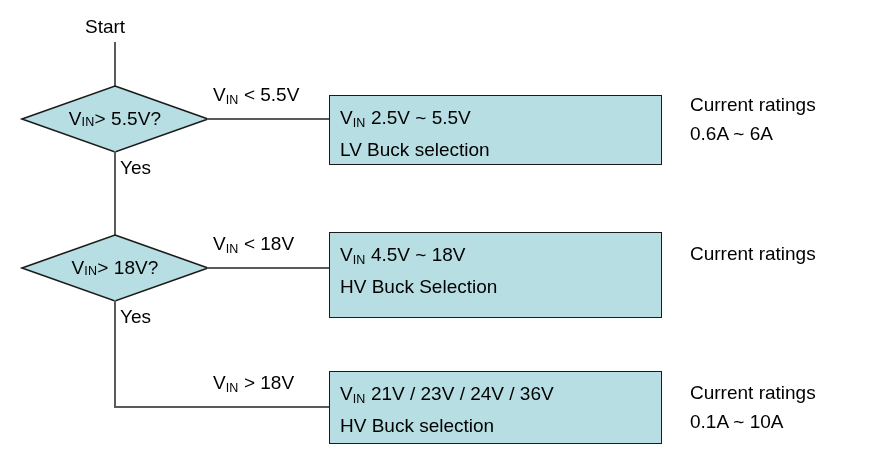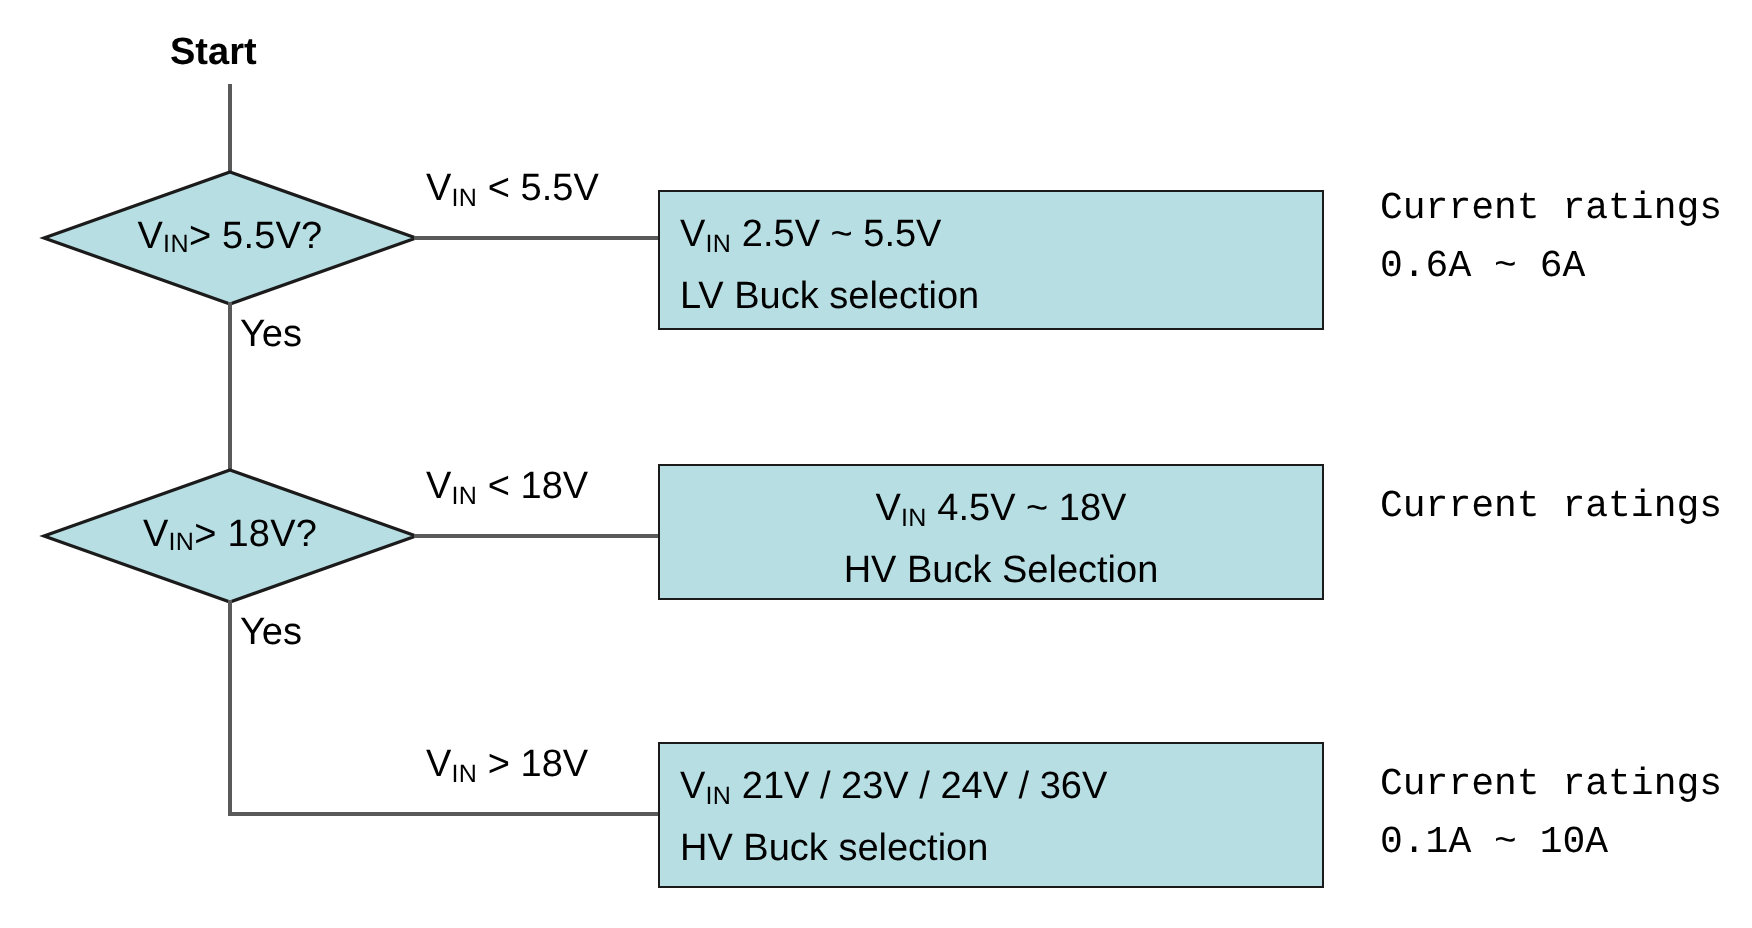--- a/index.html
+++ b/index.html
@@ -75,37 +75,37 @@
     color: #000000;
     white-space: nowrap;
   }
   .rating-block {
     position: absolute;
     font-size: 19px;
     color: #000000;
     line-height: 29px;
     white-space: nowrap;
   }
-  .rating-line { white-space: nowrap; font-family: Liberation Mono, monospace; }
+  .rating-line { white-space: nowrap; }
 
   
   sub {
     font-size: 0.66em;
     vertical-align: baseline;
     position: relative;
     top: 0.26em;
     letter-spacing: 0.2px;
   }
 </style>
 </head>
 <body>
 
 <div id="canvas">
 
-  <div class="plain-label" style="left:85px; top:16px;font-weight:bold;">Start</div>
+  <div class="plain-label" style="left:85px; top:16px;">Start</div>
 
   <div class="line-v" style="left:114px; top:42px; height:46px;"></div>
 
   <div class="diamond-wrap" style="left:22px; top:86px; width:186px; height:66px;">
     <svg width="186" height="66" viewBox="0 0 186 66">
       <polygon points="93,0 186,33 93,66 0,33" fill="#b7dee3" stroke="#1b1b1b" stroke-width="1.6"></polygon>
     </svg>
     <div class="diamond-label">
       <span>V</span>
         <sub>IN</sub>
@@ -151,21 +151,21 @@
   </div>
 
   <div class="line-h" style="left:207px; top:267px; width:123px;"></div>
 
   <div class="plain-label" style="left:120px; top:306px;">Yes</div>
 
   <div class="line-v" style="left:114px; top:300px; height:108px;"></div>
 
   <div class="line-h" style="left:114px; top:406px; width:216px;"></div>
 
-  <div class="result-box" style="left:329px; top:232px; width:333px; height:68px;text-align:center;">
+  <div class="result-box" style="left:329px; top:232px; width:333px; height:86px;">
     <div class="result-line">
       <span>V</span><sub>IN</sub><span>  4.5V ~ 18V</span>
     </div>
     <div class="result-line">HV Buck Selection</div>
   </div>
 
   <div class="rating-block" style="left:690px; top:239px;">
     <div class="rating-line">Current ratings</div>
   </div>
 

